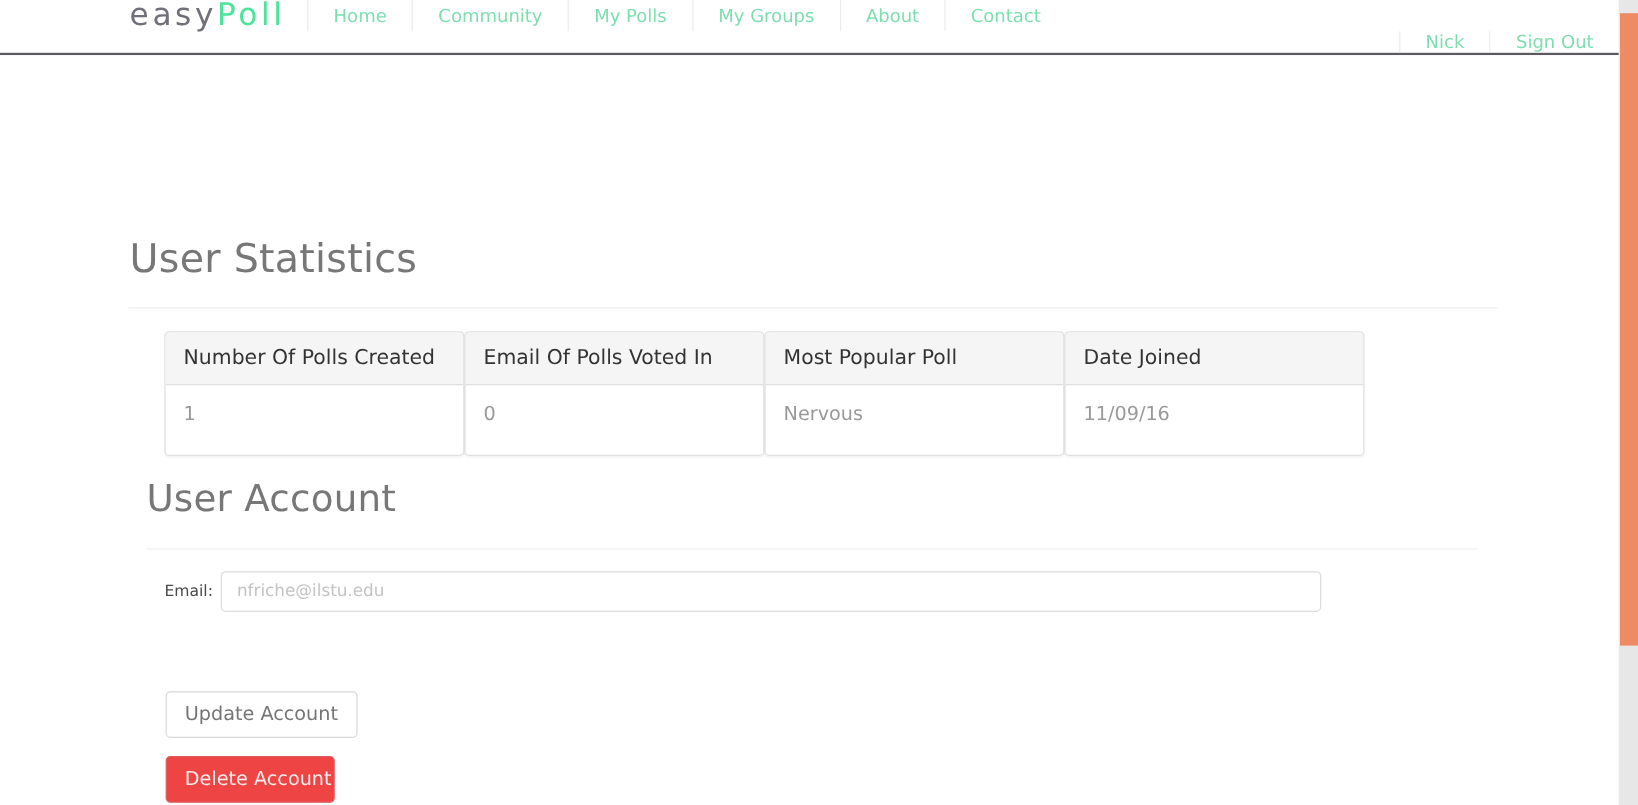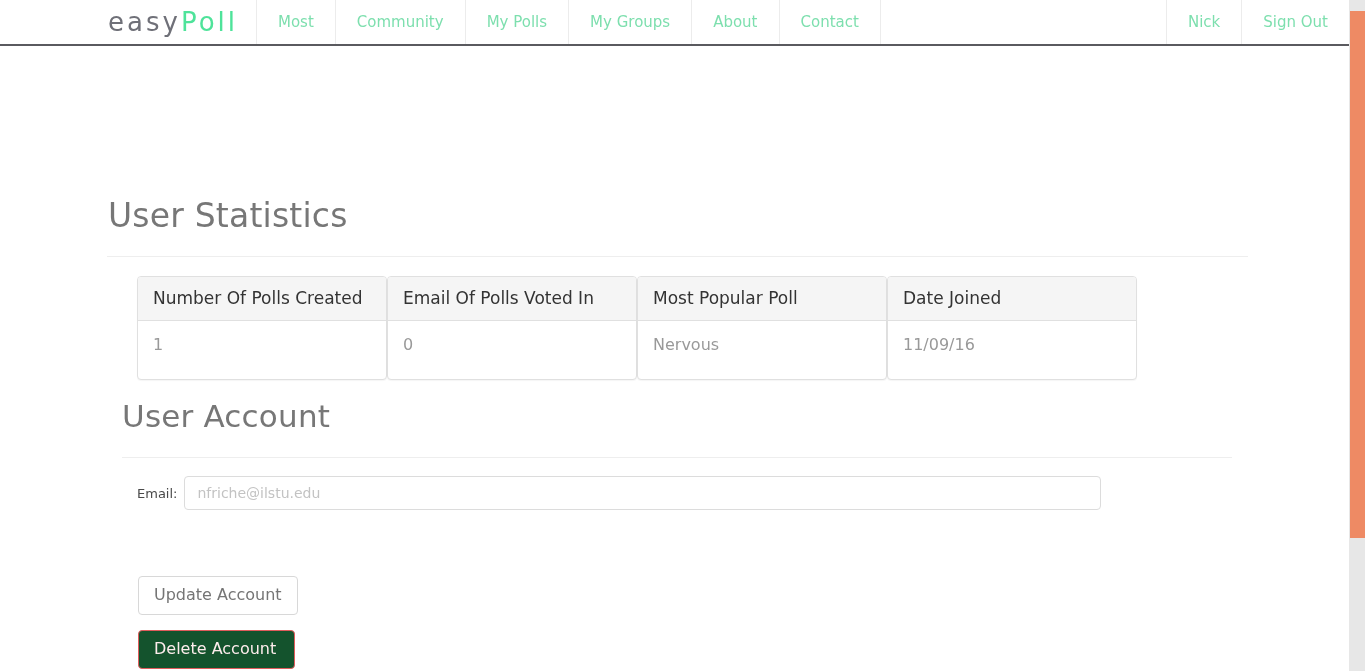--- a/index.html
+++ b/index.html
@@ -16,20 +16,21 @@
 
   
   .navbar {
     position: relative;
     height: 46px;
     width: 1349px;
     background: #ffffff;
     border-bottom: 2px solid #5a5a5f;
     display: flex;
     align-items: stretch;
+    flex-direction: column;
   }
   .nav-left {
     display: flex;
     align-items: stretch;
     margin-left: 108px;
   }
   .nav-right {
     display: flex;
     align-items: stretch;
     margin-left: auto;
@@ -176,24 +177,24 @@
     text-align: center;
     border: 1px solid transparent;
   }
   .btn-default {
     background: #ffffff;
     border-color: #d8d8d8;
     color: #757575;
     padding: 7px 15px 8px 15px;
   }
   .btn-danger {
-    background: #14532d;
+    background: #ef4444;
     border-color: #e05c5c;
     color: #fdecec;
-    padding: 7px 18px 8px 15px;
+    padding: 7px 2px 8px 15px;
   }
   #btn-update { position: absolute; left: 138px; top: 530px; }
   #btn-delete { position: absolute; left: 138px; top: 584px; }
 
   
   .scrollbar-track {
     position: absolute;
     right: 0;
     top: 0;
     width: 16px;
@@ -217,21 +218,21 @@
 </style>
 </head>
 <body>
 
 <div class="navbar">
   <div class="nav-left">
     <div class="brand">
       <span class="easy">easy</span>
         <span class="poll">Poll</span>
     </div>
-    <a class="nav-item">Most</a>
+    <a class="nav-item">Home</a>
     <a class="nav-item">Community</a>
     <a class="nav-item">My Polls</a>
     <a class="nav-item">My Groups</a>
     <a class="nav-item">About</a>
     <a class="nav-item">Contact</a>
   </div>
   <div class="nav-spacer"></div>
   <div class="nav-right">
     <a class="nav-item">Nick</a>
     <a class="nav-item">Sign Out</a>

